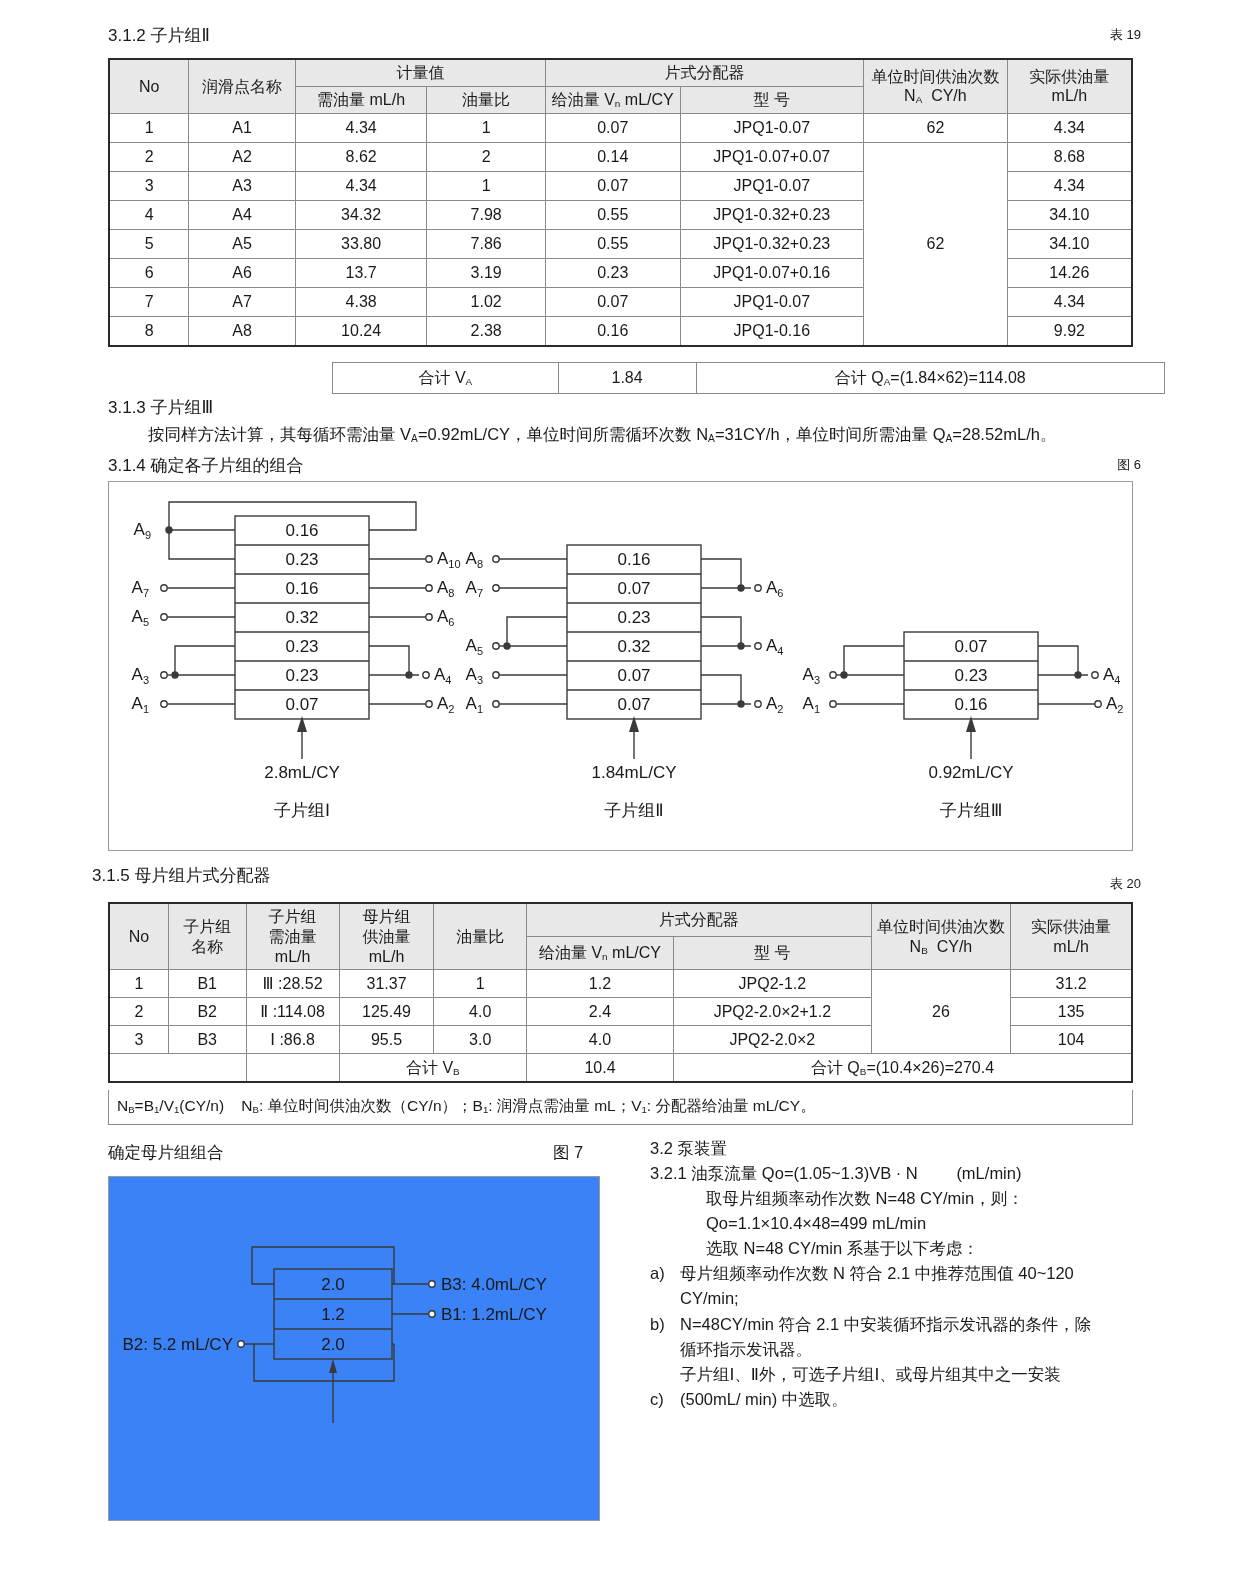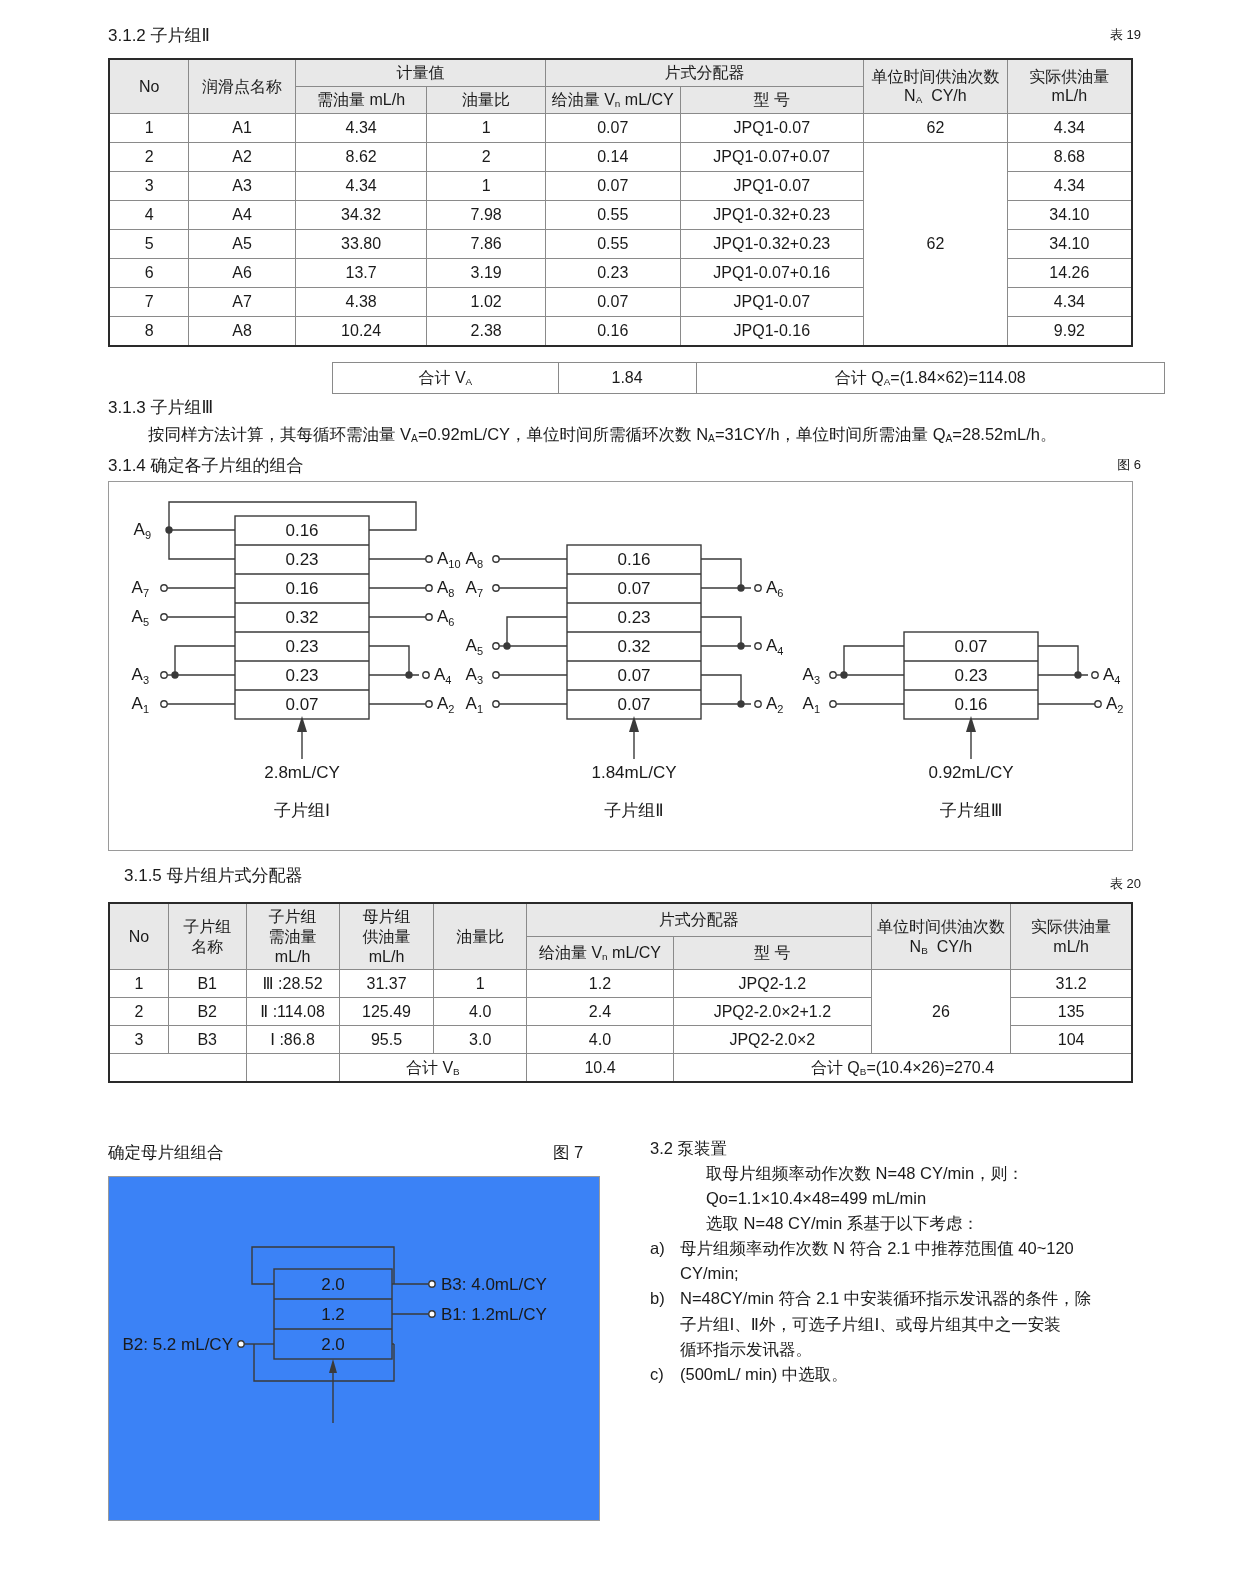--- a/index.html
+++ b/index.html
@@ -380,21 +380,21 @@
           <text x="328" y="227" text-anchor="start">A<tspan font-size="11" dy="4">2</tspan></text>
           <text x="657" y="111" text-anchor="start">A<tspan font-size="11" dy="4">6</tspan></text>
           <text x="657" y="169" text-anchor="start">A<tspan font-size="11" dy="4">4</tspan></text>
           <text x="657" y="227" text-anchor="start">A<tspan font-size="11" dy="4">2</tspan></text>
           <text x="994" y="198" text-anchor="start">A<tspan font-size="11" dy="4">4</tspan></text>
           <text x="997" y="227" text-anchor="start">A<tspan font-size="11" dy="4">2</tspan></text>
         </g>
     </svg>
   </div>
 
-  <div class="heading" style="position:absolute;left:124px;top:866px;">3.1.5  母片组片式分配器</div>
+  <div class="heading" style="position:absolute;left:92px;top:866px;">3.1.5  母片组片式分配器</div>
   <div class="tbl-caption" style="right:98px;top:875px;">表 20</div>
 
   <div id="tbl20-wrap">
     <table class="grid" id="tbl20">
       <colgroup>
         <col style="width:62px">
           <col style="width:82px">
           <col style="width:96px">
         <col style="width:98px">
           <col style="width:98px">
@@ -464,20 +464,23 @@
           <td style="border:none"></td>
           <td style="border-left:1px solid #8a8a8a;border-bottom:1px solid #8a8a8a;border-top:none;border-right:none"></td>
           <td colspan="2">合计 V<sub>B</sub></td>
           <td>10.4</td>
           <td colspan="3">合计 Q<sub>B</sub>=(10.4×26)=270.4</td>
         </tr>
       </tfoot>
     </table>
   </div>
 
+  <div id="note-wrap">
+    <div id="note-box">N<sub>B</sub>=B<sub>1</sub>/V<sub>1</sub>(CY/n)&nbsp;&nbsp;&nbsp; N<sub>B</sub>: 单位时间供油次数（CY/n）；B<sub>1</sub>: 润滑点需油量 mL；V<sub>1</sub>: 分配器给油量 mL/CY。</div>
+  </div>
 
   <div class="para" style="position:absolute;left:108px;top:1141px;">确定母片组组合</div>
   <div class="para" style="position:absolute;left:553px;top:1141px;">图 7</div>
 
   <div id="fig7-box">
     <svg class="fig-svg" width="488" height="341" viewBox="0 0 488 341">
       <g stroke="#3a3a3a" stroke-width="1.4" fill="none">
 
         <rect x="165" y="92" width="118" height="90"></rect>
         <line x1="165" y1="122" x2="283" y2="122"></line>
@@ -506,37 +509,41 @@
       <g font-family="Liberation Sans, sans-serif" font-size="17" fill="#1a1a1a" id="fig7-labels">
           <text x="332" y="113" text-anchor="start">B3: 4.0mL/CY</text>
           <text x="332" y="143" text-anchor="start">B1: 1.2mL/CY</text>
           <text x="124" y="173" text-anchor="end">B2: 5.2 mL/CY</text>
         </g>
     </svg>
   </div>
 
   <div id="right-col">
     <div class="l">3.2  泵装置</div>
+    <div class="l">
+      <span>3.2.1  油泵流量 Qo=(1.05~1.3)VB · N</span>
+      <span style="padding-left:34px">(mL/min)</span>
+    </div>
     <div class="l ind1">取母片组频率动作次数 N=48 CY/min，则：</div>
     <div class="l ind1">Qo=1.1×10.4×48=499 mL/min</div>
     <div class="l ind1">选取 N=48 CY/min 系基于以下考虑：</div>
     <div id="rc-items">
         <div class="listitem">
           <div class="mk">a)</div>
           <div class="bd">
             <div class="l">母片组频率动作次数 N 符合 2.1 中推荐范围值 40~120</div>
             <div class="l">CY/min;</div>
           </div>
         </div>
         <div class="listitem">
           <div class="mk">b)</div>
           <div class="bd">
             <div class="l">N=48CY/min 符合 2.1 中安装循环指示发讯器的条件，除</div>
+            <div class="l">循环指示发讯器。</div>
             <div class="l">子片组Ⅰ、Ⅱ外，可选子片组Ⅰ、或母片组其中之一安装</div>
-            <div class="l">循环指示发讯器。</div>
           </div>
         </div>
         <div class="listitem">
           <div class="mk">c)</div>
           <div class="bd">
             <div class="l">(500mL/  min) 中选取。</div>
           </div>
         </div>
       </div>
   </div>

